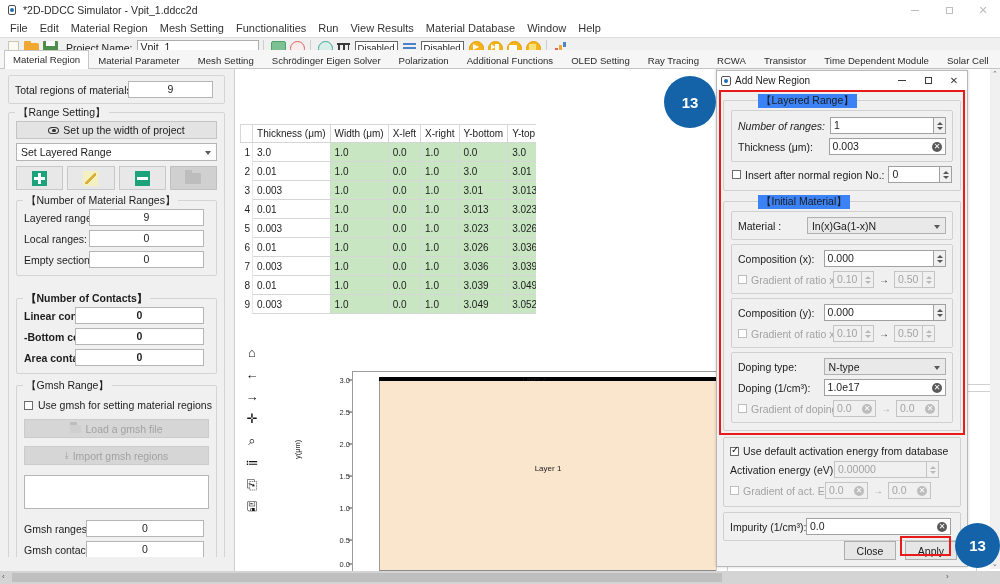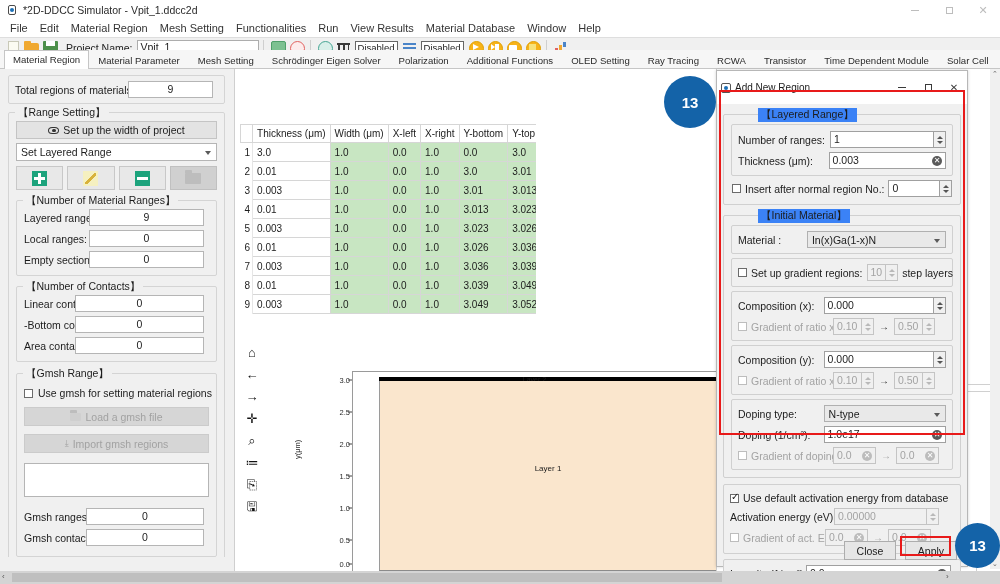--- a/index.html
+++ b/index.html
@@ -363,21 +363,21 @@
   .hscroll .rt { position: absolute; left: 946px; top: 1px; font-size: 8px; color: #555; }
   .hscroll .thumb { position: absolute; left: 12px; top: 2px; width: 710px; height: 9px; background: #bfbfbf; }
 
   
   .dialog {
     position: absolute; left: 716px; top: 70px; width: 252px; height: 497px;
     background: #f0f0f0; border: 1px solid #b7b7b7;
     box-shadow: 0 0 3px rgba(0,0,0,.18);
   }
   .dlg-title {
-    height: 33px; background: #ffffff; display: flex; align-items: center;
+    height: 19px; background: #ffffff; display: flex; align-items: center;
     font-size: 10px; color: #1c1c1c; padding-left: 4px;
   }
   .dlg-ico {
     width: 10px; height: 10px; margin-right: 4px; position: relative; flex: none;
   }
   .dlg-ico:before {
     content: ""; position: absolute; inset: 0; border: 1.2px solid #555; border-radius: 2px;
   }
   .dlg-ico:after {
     content: ""; position: absolute; left: 3px; top: 3px; width: 4px; height: 4px;
@@ -584,21 +584,21 @@
           <div class="field-row">
             <div class="field-lbl" style="width:65px;">Local ranges:</div>
             <div class="field-val" style="width:115px;">0</div>
           </div>
           <div class="field-row" style="margin-bottom:0;">
             <div class="field-lbl" style="width:65px;">Empty sections:</div>
             <div class="field-val" style="width:115px;">0</div>
           </div>
         </div>
 
-        <div class="groupbox" style="margin-top:10px;margin-bottom:0;">
+        <div class="groupbox" style="margin-top:22px;margin-bottom:0;font-weight:bold;">
           <div class="group-title">【Number of Contacts】</div>
           <div class="field-row">
             <div class="field-lbl" style="width:51px;">Linear contact</div>
             <div class="field-val" style="width:129px;">0</div>
           </div>
           <div class="field-row">
             <div class="field-lbl" style="width:51px;">-Bottom conta</div>
             <div class="field-val" style="width:129px;">0</div>
           </div>
           <div class="field-row" style="margin-bottom:0;">
@@ -819,21 +819,21 @@
       </span>
     </div>
 
     <div class="dlg-body">
 
       <div class="dgroup" style="margin-top:6px;">
         <div class="dgroup-title">【Layered Range】</div>
 
         <div class="dgroup" style="margin-bottom:4px;padding:6px 6px;">
           <div class="drow">
-            <span class="dlbl" style="width:94px;">Number of ranges:</span>
+            <span class="dlbl" style="width:94px;font-style:italic;">Number of ranges:</span>
             <span class="dinput" style="width:106px;">1</span>
             <span class="spin">
                 <i class="u"></i>
                 <i class="d"></i>
               </span>
           </div>
           <div class="drow">
             <span class="dlbl" style="width:91px;">Thickness (μm):</span>
             <span class="dinput" style="width:118px;justify-content:space-between;">
               <span>0.003</span>
@@ -859,32 +859,20 @@
         <div class="dgroup" style="margin-bottom:4px;padding:5px 6px;">
           <div class="drow" style="margin-bottom:0;">
             <span class="dlbl" style="width:72px;">Material :</span>
             <span class="dcombo" style="width:145px;">
               <span>In(x)Ga(1-x)N</span>
               <span class="caret"></span>
             </span>
           </div>
         </div>
 
-        <div class="dgroup" style="margin-bottom:4px;padding:5px 6px;">
-          <div class="drow" style="margin-bottom:0;">
-            <span class="dchk"></span>
-            <span class="dlbl">Set up gradient regions:</span>
-            <span class="dinput dim" style="width:33px;margin-left:4px;">10</span>
-            <span class="spin dim">
-                <i class="u"></i>
-                <i class="d"></i>
-              </span>
-            <span class="dlbl" style="margin-left:4px;">step layers</span>
-          </div>
-        </div>
 
         <div class="dgroup" style="margin-bottom:4px;padding:5px 6px;">
           <div class="drow">
             <span class="dlbl" style="width:86px;">Composition (x):</span>
             <span class="dinput" style="width:111px;">0.000</span>
             <span class="spin">
                 <i class="u"></i>
                 <i class="d"></i>
               </span>
           </div>

